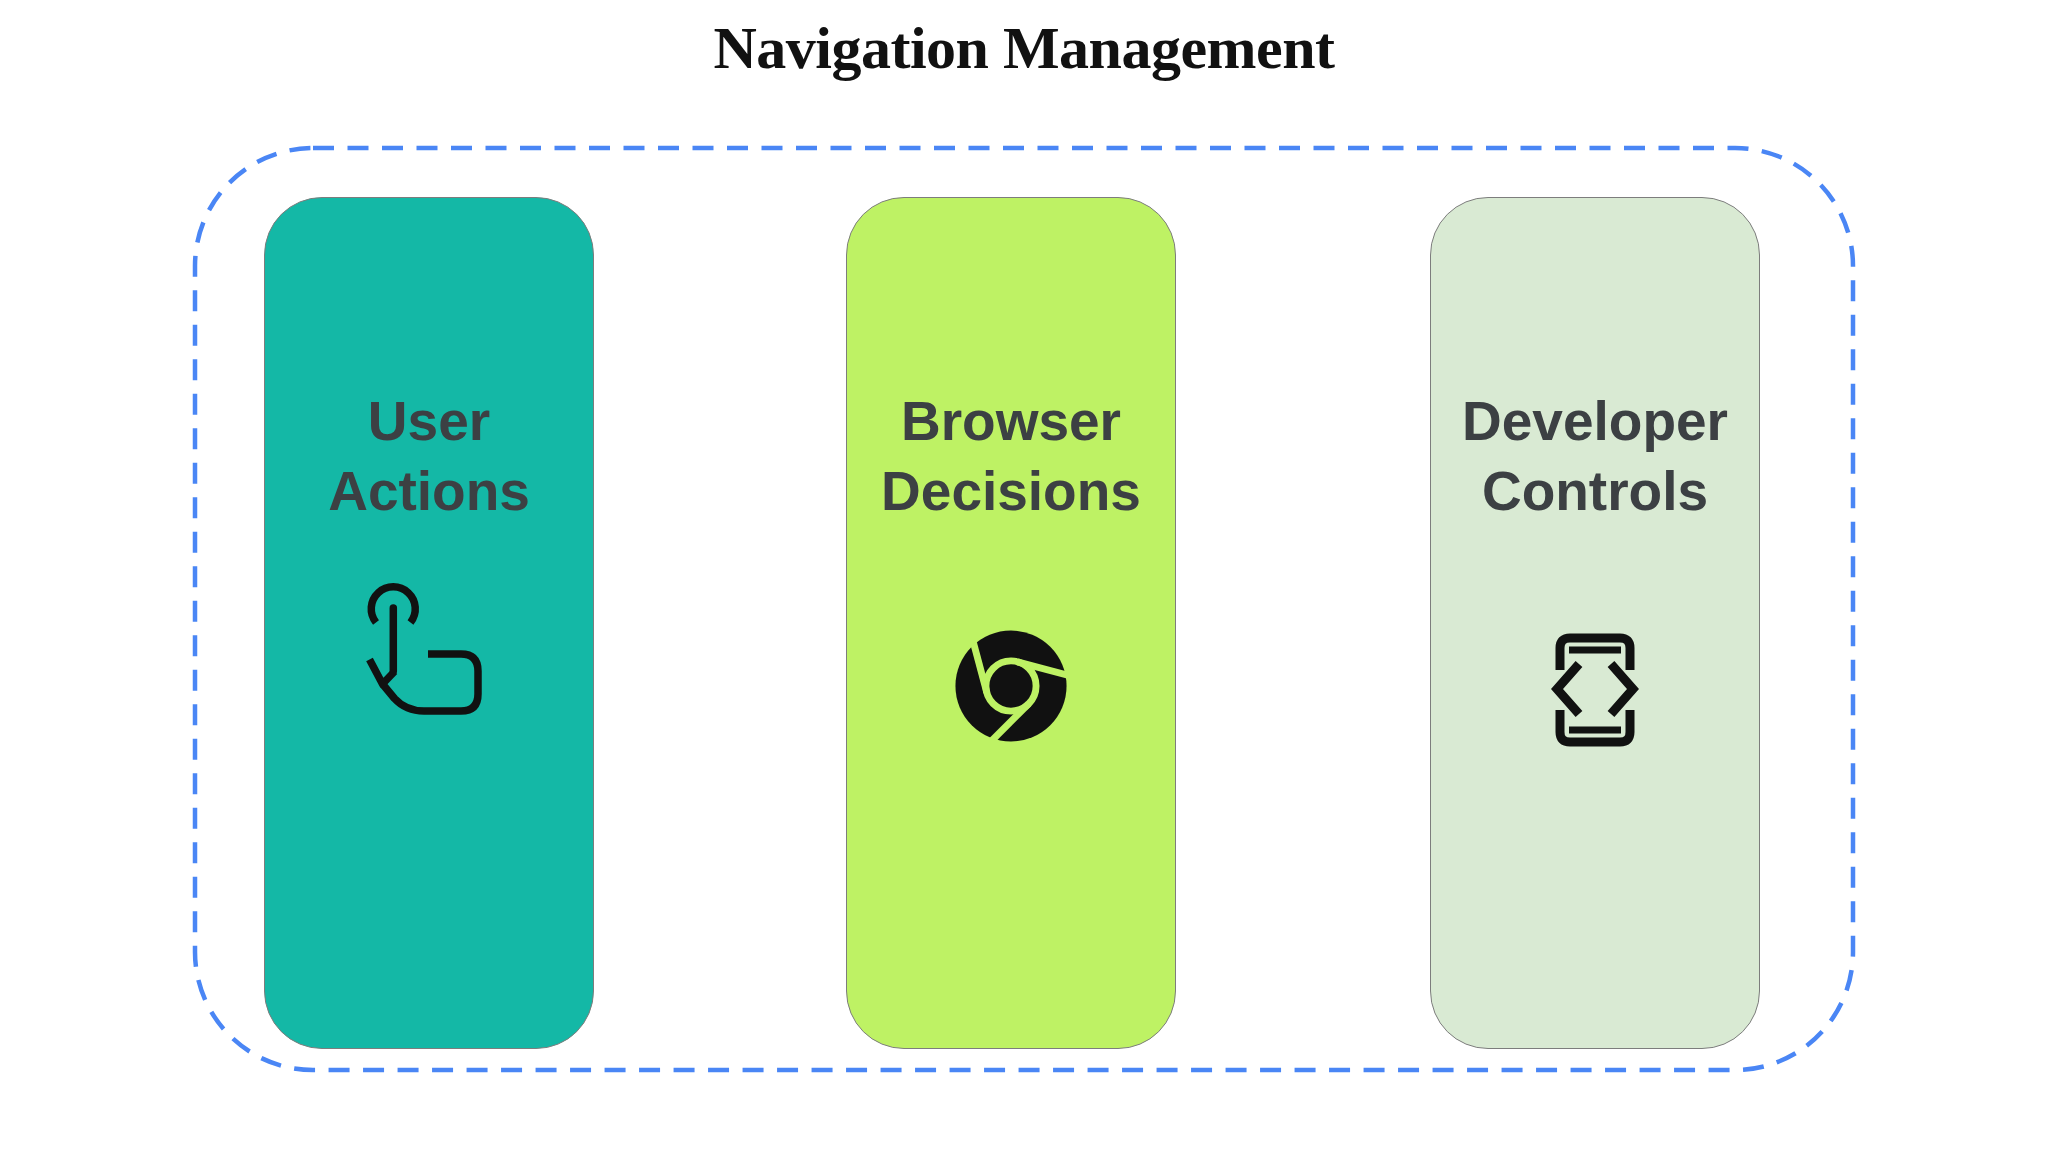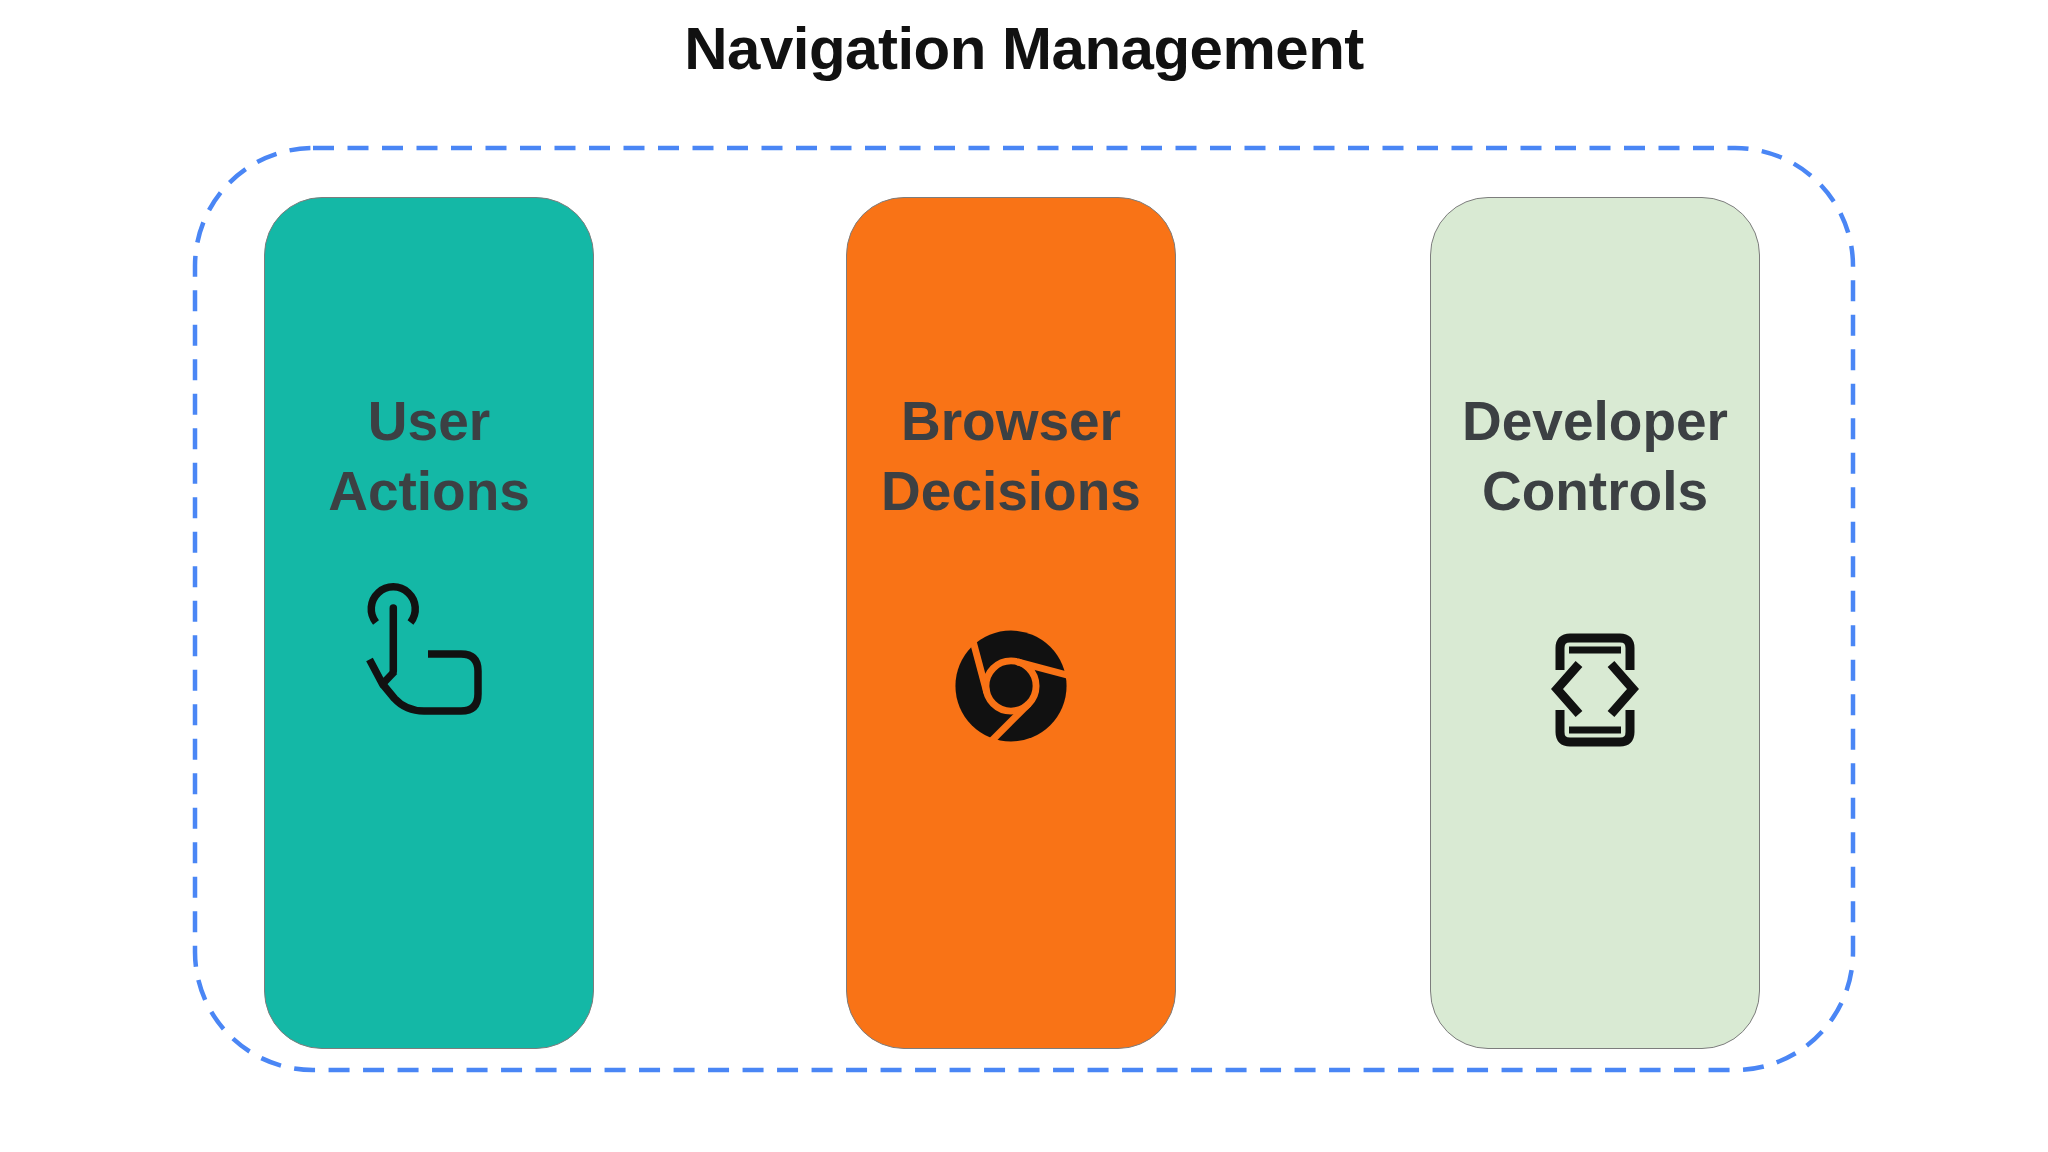--- a/index.html
+++ b/index.html
@@ -15,20 +15,21 @@
     position: absolute;
     top: 14px;
     left: 0;
     width: 100%;
     margin: 0;
     text-align: center;
     font-size: 60px;
     font-weight: 700;
     letter-spacing: -0.5px;
     color: #111111;
+    font-family: Liberation Serif, serif;
   }
   .boundary {
     position: absolute;
     left: 192px;
     top: 145px;
   }
   .card {
     position: absolute;
     top: 197px;
     width: 330px;
@@ -77,21 +78,21 @@
     <div class="icon-wrap">
       <svg width="128" height="152" viewBox="0 0 128 152" fill="none" stroke="#111111">
         <path d="M 11 44.5 A 22 22 0 1 1 45.5 44.5" stroke-width="7.5"></path>
         <path d="M 28.3 93 L 28.3 30" stroke-width="7.5" stroke-linecap="round"></path>
         <path d="M 4.5 81.5 L 17.5 106 L 29.5 93.5" stroke-width="7.5" stroke-linejoin="round"></path>
         <path d="M 63 76 H 96 Q 113 76 113 93 V 116 Q 113 133 96 133 H 59 Q 41 133 29.5 120.5 L 17.5 106" stroke-width="7.5" stroke-linejoin="round"></path>
       </svg>
     </div>
   </div>
 
-  <div class="card card-2" style="background: #f97316; gap: 32px;">
+  <div class="card card-2" style="background: #bef264; gap: 32px;">
     <div class="card-label">Browser
 Decisions</div>
     <div class="icon-wrap">
       <svg width="118" height="124" viewBox="0 0 120 126">
         <defs>
           <mask id="chromeMask">
             <rect width="120" height="126" fill="black"></rect>
             <circle cx="60" cy="63" r="56.5" fill="white"></circle>
             <g stroke="black" stroke-width="7" fill="none">
               <circle cx="60" cy="63" r="25.5"></circle>

